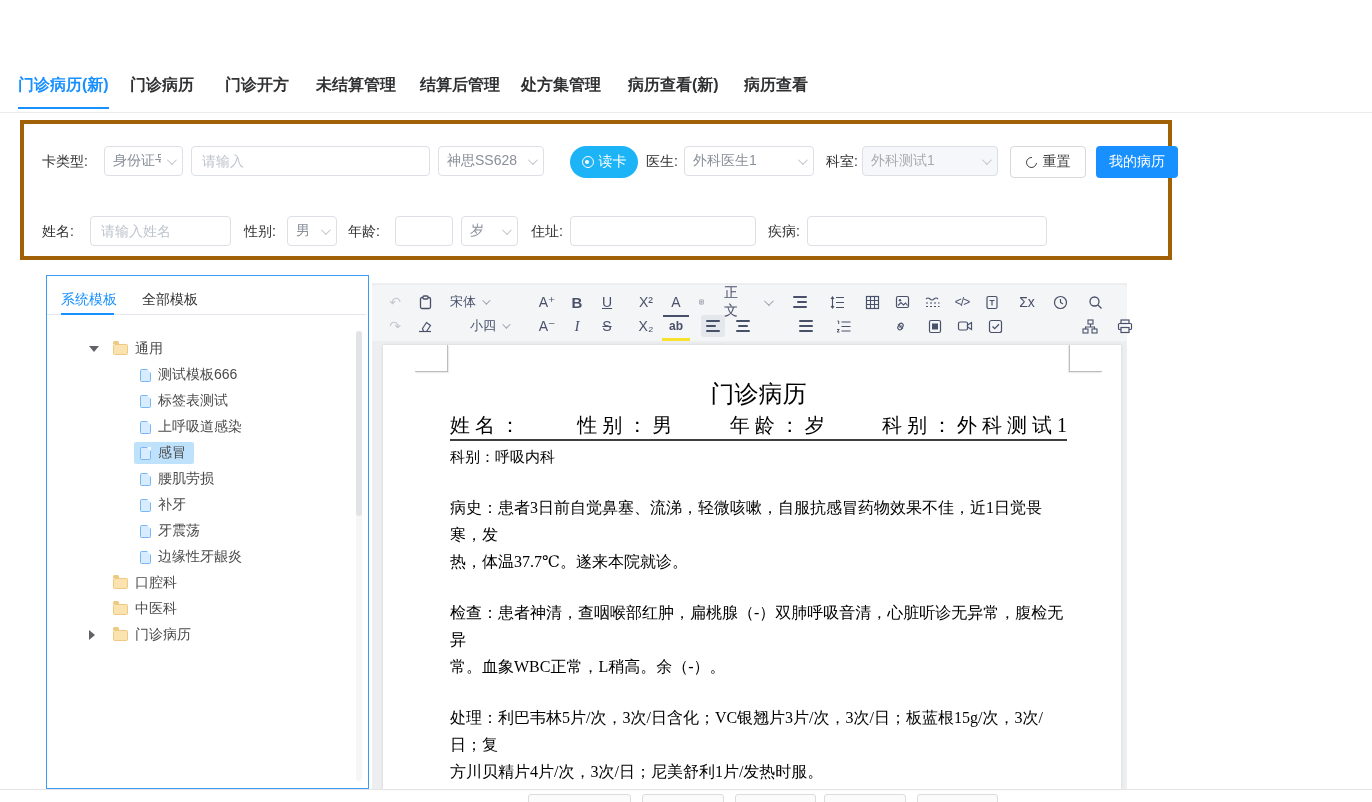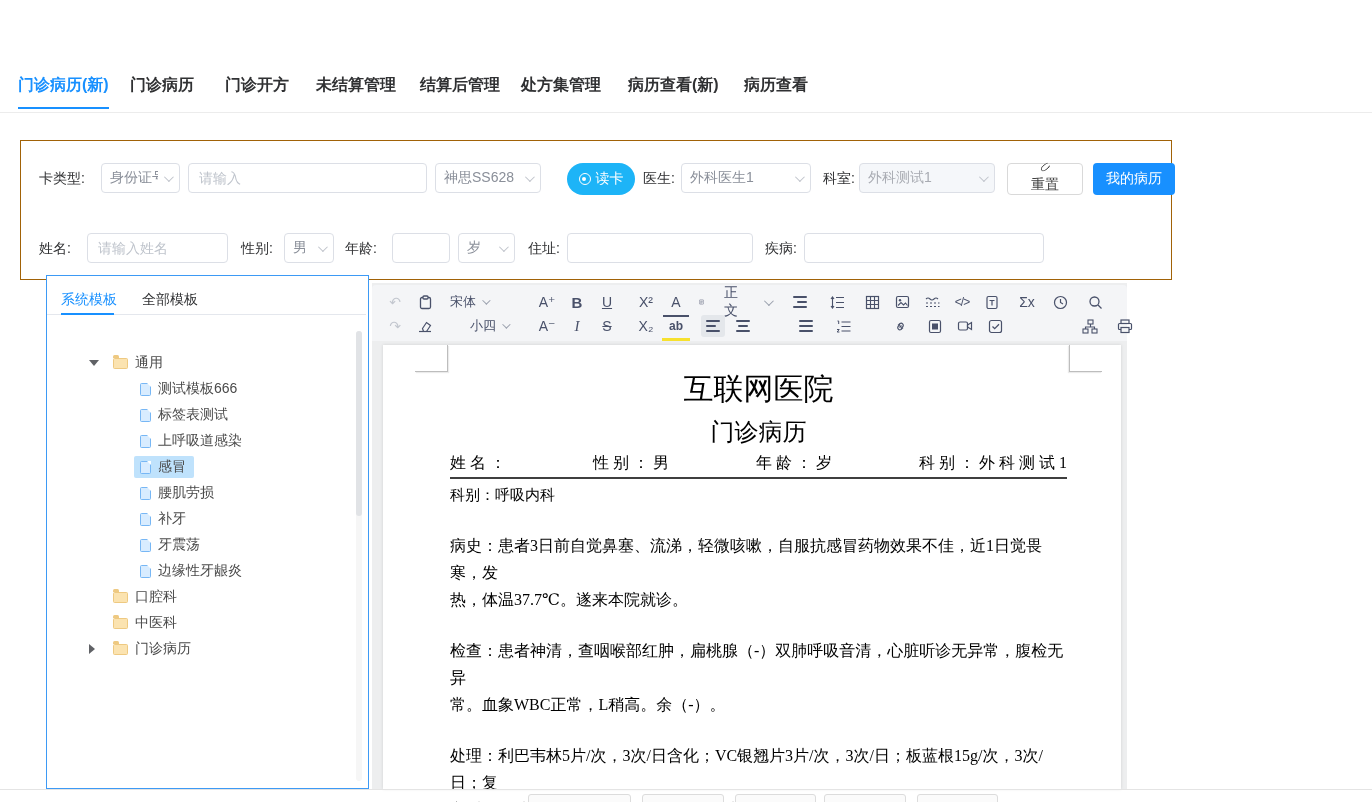--- a/index.html
+++ b/index.html
@@ -14,32 +14,32 @@
   .h-tab.work { left:96px; width:148px; text-align:center; color:#1890ff; }
   .h-tab.work::after { content:""; position:absolute; left:0; right:0; bottom:2px; height:2px; background:#1890ff; }
 
   
   .nav { position:absolute; left:0; top:58px; width:1372px; height:55px; background:#fff; border-bottom:1px solid #ececec; }
   .n-item { position:absolute; top:0; height:54px; line-height:54px; font-size:16px; font-weight:600; color:#303133; cursor:pointer; }
   .n-item.active { color:#1890ff; }
   .n-item.active::after { content:""; position:absolute; left:0; right:0; bottom:3px; height:2px; background:#1890ff; }
 
   
-  .qform { position:absolute; left:20px; top:140px; width:1152px; height:140px; border:1px solid #a16207; background:#fff; }
+  .qform { position:absolute; left:20px; top:120px; width:1152px; height:140px; border:4px solid #a16207; background:#fff; }
   .f-label { position:absolute; font-size:14px; color:#303133; line-height:30px; }
   .sel { position:absolute; height:30px; border:1px solid #dcdfe6; border-radius:4px; background:#fff; display:flex; align-items:center; padding:0 8px; font-size:14px; color:#8a8f99; cursor:pointer; }
   .sel .sv { flex:1; white-space:nowrap; overflow:hidden; }
   .sel.disabled { background:#f5f7fa; color:#a8abb2; cursor:not-allowed;align-items:center; }
   .caret { width:7px; height:7px; border-right:1.5px solid #c0c4cc; border-bottom:1.5px solid #c0c4cc; transform:rotate(45deg) translateY(-2px); margin-left:6px; flex:none; }
   .inp { position:absolute; height:30px; border:1px solid #dcdfe6; border-radius:4px; background:#fff; font-size:14px; color:#333; padding:0 10px; outline:none; font-family:inherit; }
   .inp::placeholder { color:#bfc4cc; }
   .btn-read { position:absolute; left:546px; top:0px; height:32px; width:68px; border:none; border-radius:16px; background:#1db4f7; color:#fff; font-size:14px; display:flex; align-items:center; justify-content:center; gap:5px; cursor:pointer; }
   .icon-read { width:12px; height:12px; border:1.5px solid #fff; border-radius:50%; position:relative; }
   .icon-read::after { content:""; position:absolute; left:2.5px; top:2.5px; width:4px; height:4px; background:#fff; border-radius:50%; }
-  .btn-reset { position:absolute; left:986px; top:0px; height:32px; width:76px; border:1px solid #d9d9d9; border-radius:4px; background:#fff; color:#404040; font-size:14px; display:flex; align-items:center; justify-content:center; gap:6px; cursor:pointer;flex-direction:column; }
+  .btn-reset { position:absolute; left:986px; top:0px; height:32px; width:76px; border:1px solid #d9d9d9; border-radius:4px; background:#fff; color:#404040; font-size:14px; display:flex; align-items:center; justify-content:center; gap:6px; cursor:pointer; }
   .icon-refresh { width:11px; height:11px; border:1.6px solid #4a4a4a; border-radius:50%; border-right-color:transparent; transform:rotate(-40deg); }
   .btn-primary { position:absolute; left:1072px; top:0px; height:32px; width:82px; border:none; border-radius:4px; background:#1890ff; color:#fff; font-size:14px; cursor:pointer; }
   .frow { position:absolute; left:0; width:100%; height:32px; }
 
   
   .tpanel { position:absolute; left:46px; top:275px; width:323px; height:514px; border:1px solid #3d9af5; background:#fff; }
   .t-tab { position:absolute; top:10px; font-size:14px; color:#303133; cursor:pointer; height:26px; line-height:26px; }
   .t-tab.t1 { left:14px; color:#1890ff; }
   .t-tab.t2 { left:95px; }
   .t-divider { position:absolute; left:0px; top:38px; width:319px; height:1px; background:#e4e7ed; }
@@ -88,21 +88,21 @@
   .bars.center i:nth-child(2) { width:70%; align-self:center; }
 
   
   .page { position:absolute; left:11px; top:62px; width:738px; height:444px; background:#fff; box-shadow:0 0 3px rgba(0,0,0,.12); }
   .cmark { position:absolute; width:33px; height:27px; top:0; }
   .cmark.l { left:32px; border-right:1px solid #bdbdbd; border-bottom:1px solid #bdbdbd; box-shadow:1px 1px 1px rgba(0,0,0,.08); }
   .cmark.r { left:686px; border-left:1px solid #bdbdbd; border-bottom:1px solid #bdbdbd; box-shadow:-1px 1px 1px rgba(0,0,0,.08); }
   .doc { position:absolute; left:67px; top:25px; width:617px; font-family:"Liberation Serif","DejaVu Serif",serif; color:#000; }
   .doc-title { font-size:30px; line-height:38px; text-align:center; }
   .doc-sub { font-size:24px; line-height:32px; text-align:center; margin-top:8px; }
-  .doc-info { margin-top:4px; display:flex; justify-content:space-between; font-size:16px; line-height:22px; padding-bottom:3px; border-bottom:2px solid #3f3f3f; }
+  .doc-info { margin-top:4px; display:flex; justify-content:space-between; font-size:20px; line-height:22px; padding-bottom:3px; border-bottom:2px solid #3f3f3f; }
   .doc-dept { margin-top:4px; font-size:15px; line-height:25px; }
   .doc-p { margin-top:24px; font-size:16px; line-height:27px; white-space:pre-line; }
 
   
   .b-divider { position:absolute; left:0; top:789px; width:1372px; height:1px; background:#e4e4e4; }
   .b-btn { position:absolute; top:794px; height:14px; background:#fbfbfb; border:1px solid #dcdcdc; border-radius:3px 3px 0 0; cursor:pointer; }
 </style>
 </head>
 <body>
 
@@ -172,21 +172,21 @@
       <input class="inp" style="left: 783px; width: 240px;">
     </div>
   </div>
 
   <div class="tpanel">
     <div class="t-tab t1">系统模板</div>
     <div class="t-tab t2">全部模板</div>
     <div class="t-divider"></div>
     <div class="t-underline"></div>
     <div class="tree">
-      <div class="trow lv0" style="margin-top:14px">
+      <div class="trow lv0" style="">
         <span class="arr down"></span>
         <span class="ico-folder"></span>
         <span class="lbl">通用</span>
       </div>
       <div class="trow lv1">
           <span class="ico-file"></span>
           <span class="lbl">测试模板666</span>
         </div>
       <div class="trow lv1">
           <span class="ico-file"></span>
@@ -397,21 +397,20 @@
               <rect x="4" y="8.5" width="8" height="5" fill="#f4f5f7" stroke="#49516a" stroke-width="1.2"></rect>
             </svg>
         </span>
       </div>
     </div>
 
     <div class="page">
       <span class="cmark l"></span>
       <span class="cmark r"></span>
       <div class="doc">
-        <div class="doc-title">互联网医院</div>
         <div class="doc-sub">门诊病历</div>
         <div class="doc-info">
           <span>姓  名 ：</span>
           <span>性 别 ： 男</span>
           <span>年 龄 ： 岁</span>
           <span>科 别 ： 外 科 测 试 1</span>
         </div>
         <div class="doc-dept">科别：呼吸内科</div>
         <div class="doc-p">病史：患者3日前自觉鼻塞、流涕，轻微咳嗽，自服抗感冒药物效果不佳，近1日觉畏寒，发
 热，体温37.7℃。遂来本院就诊。</div>

